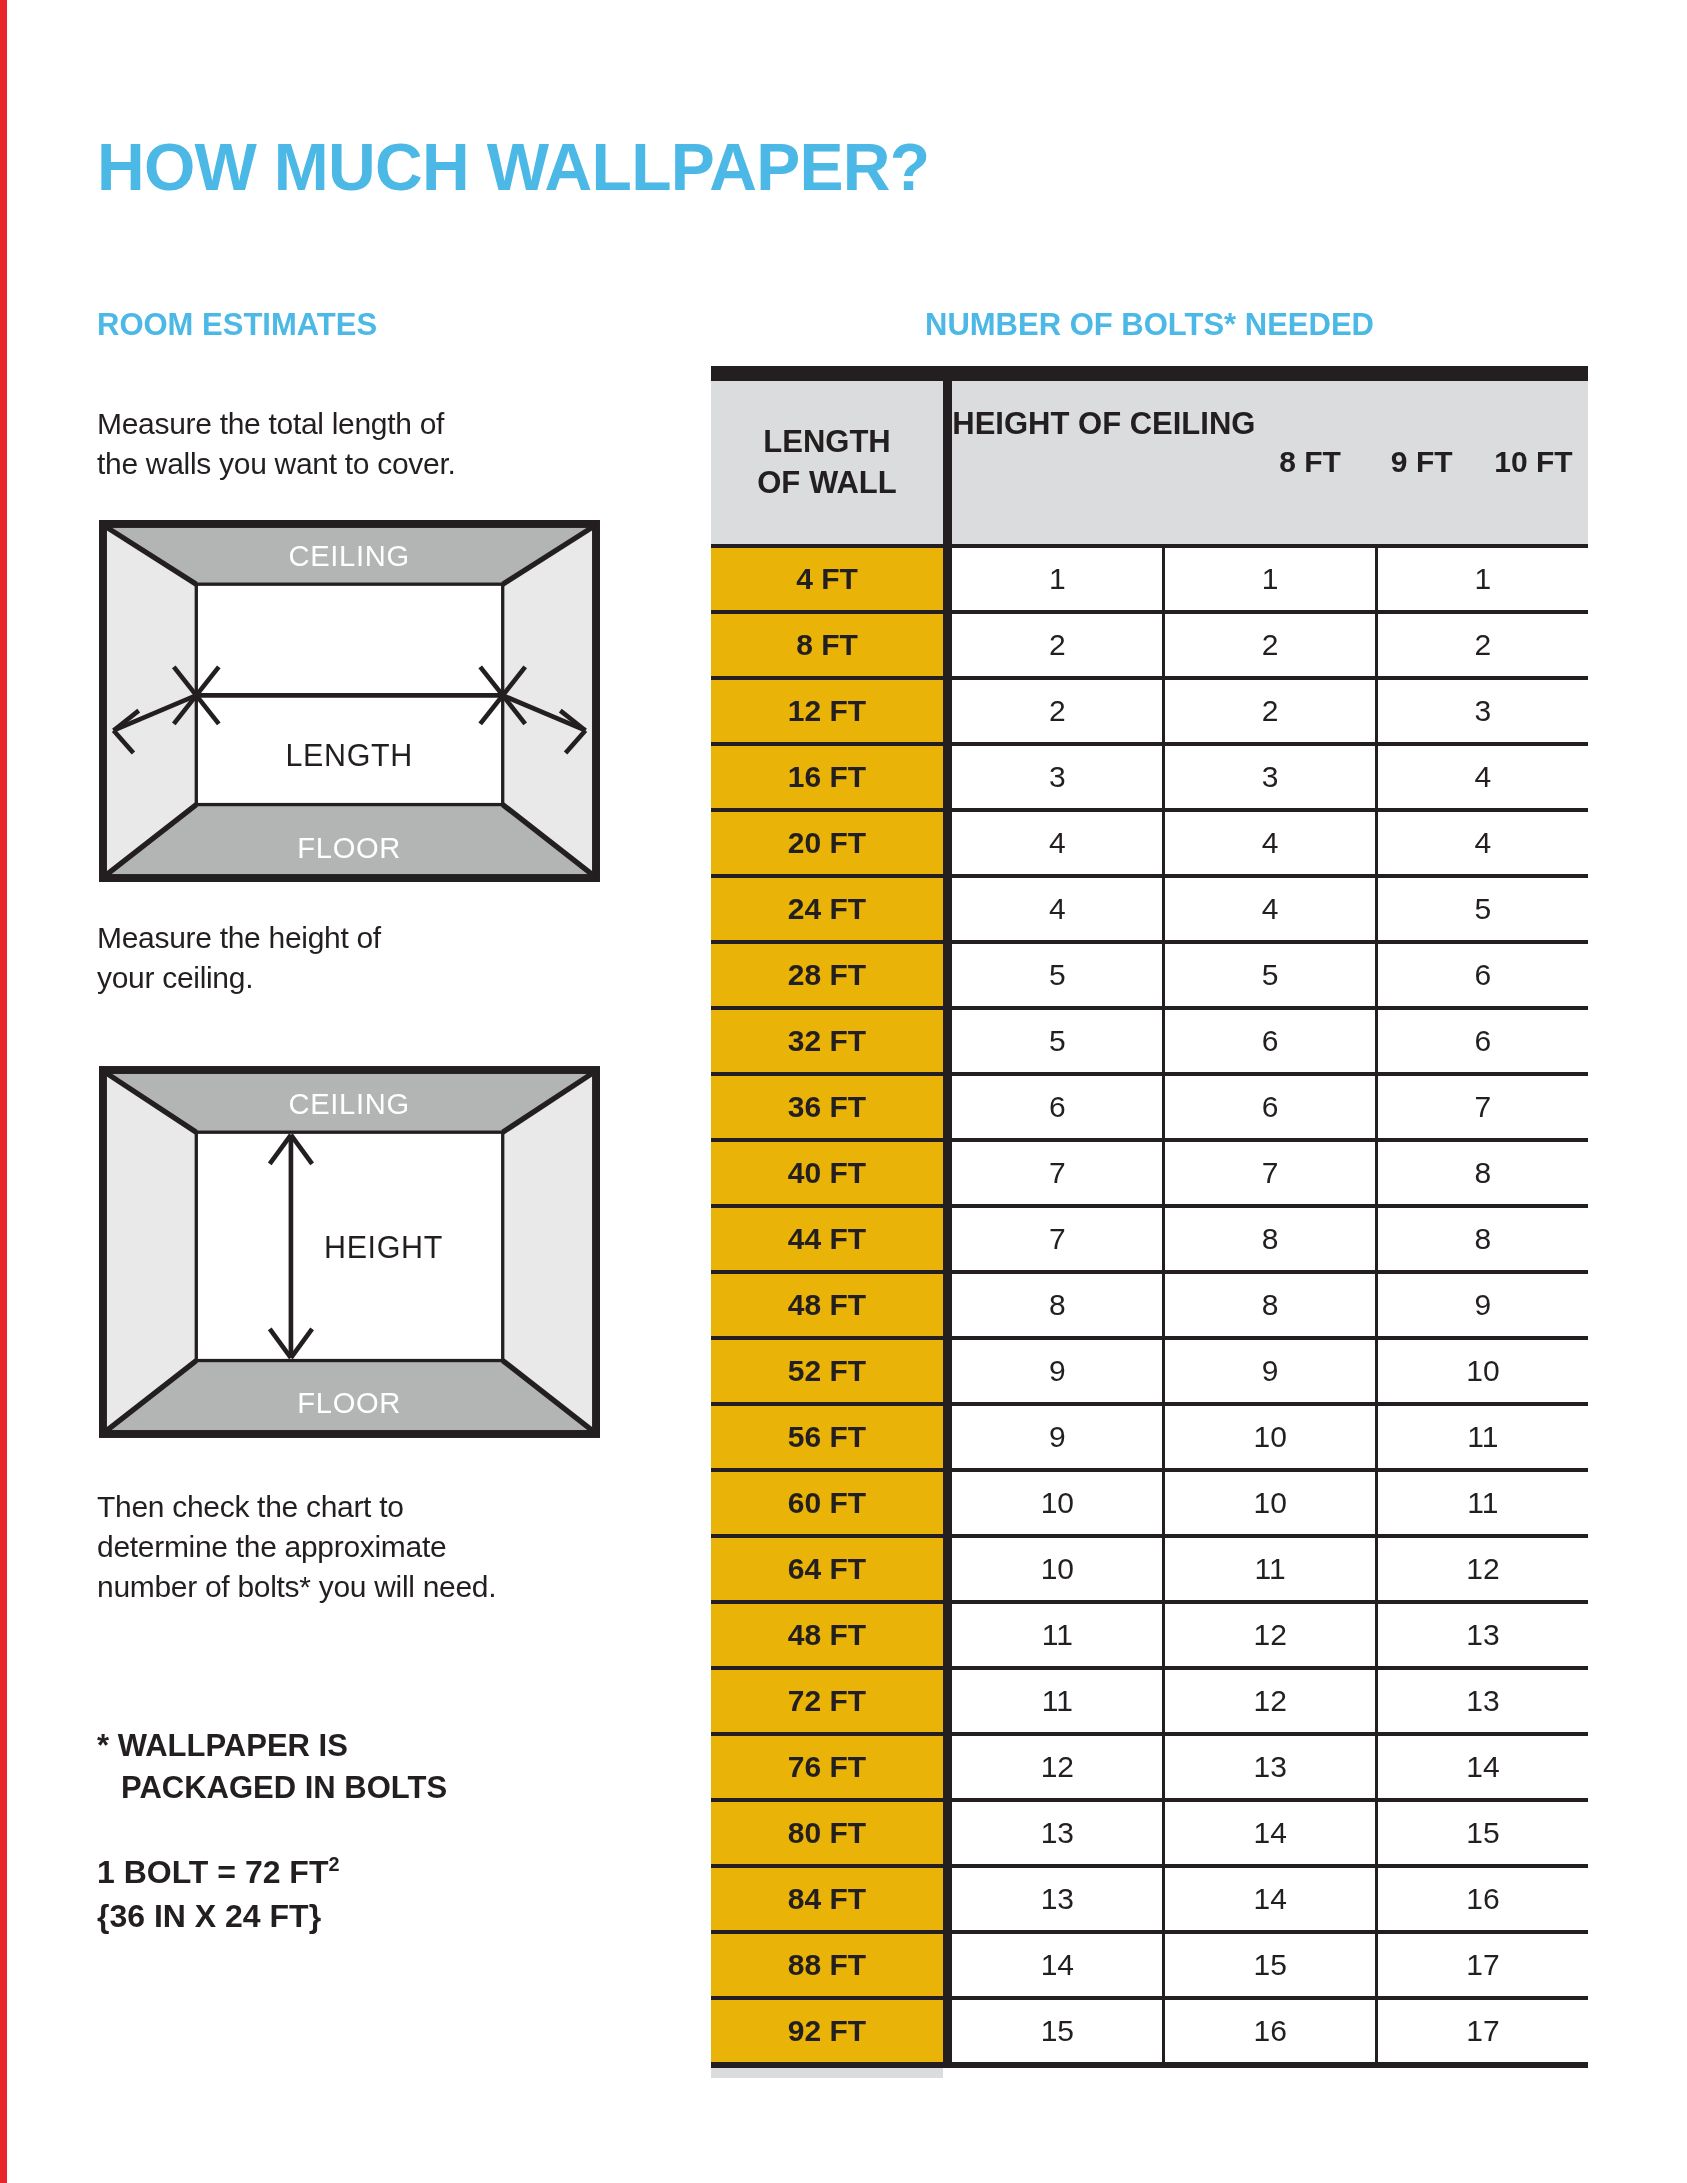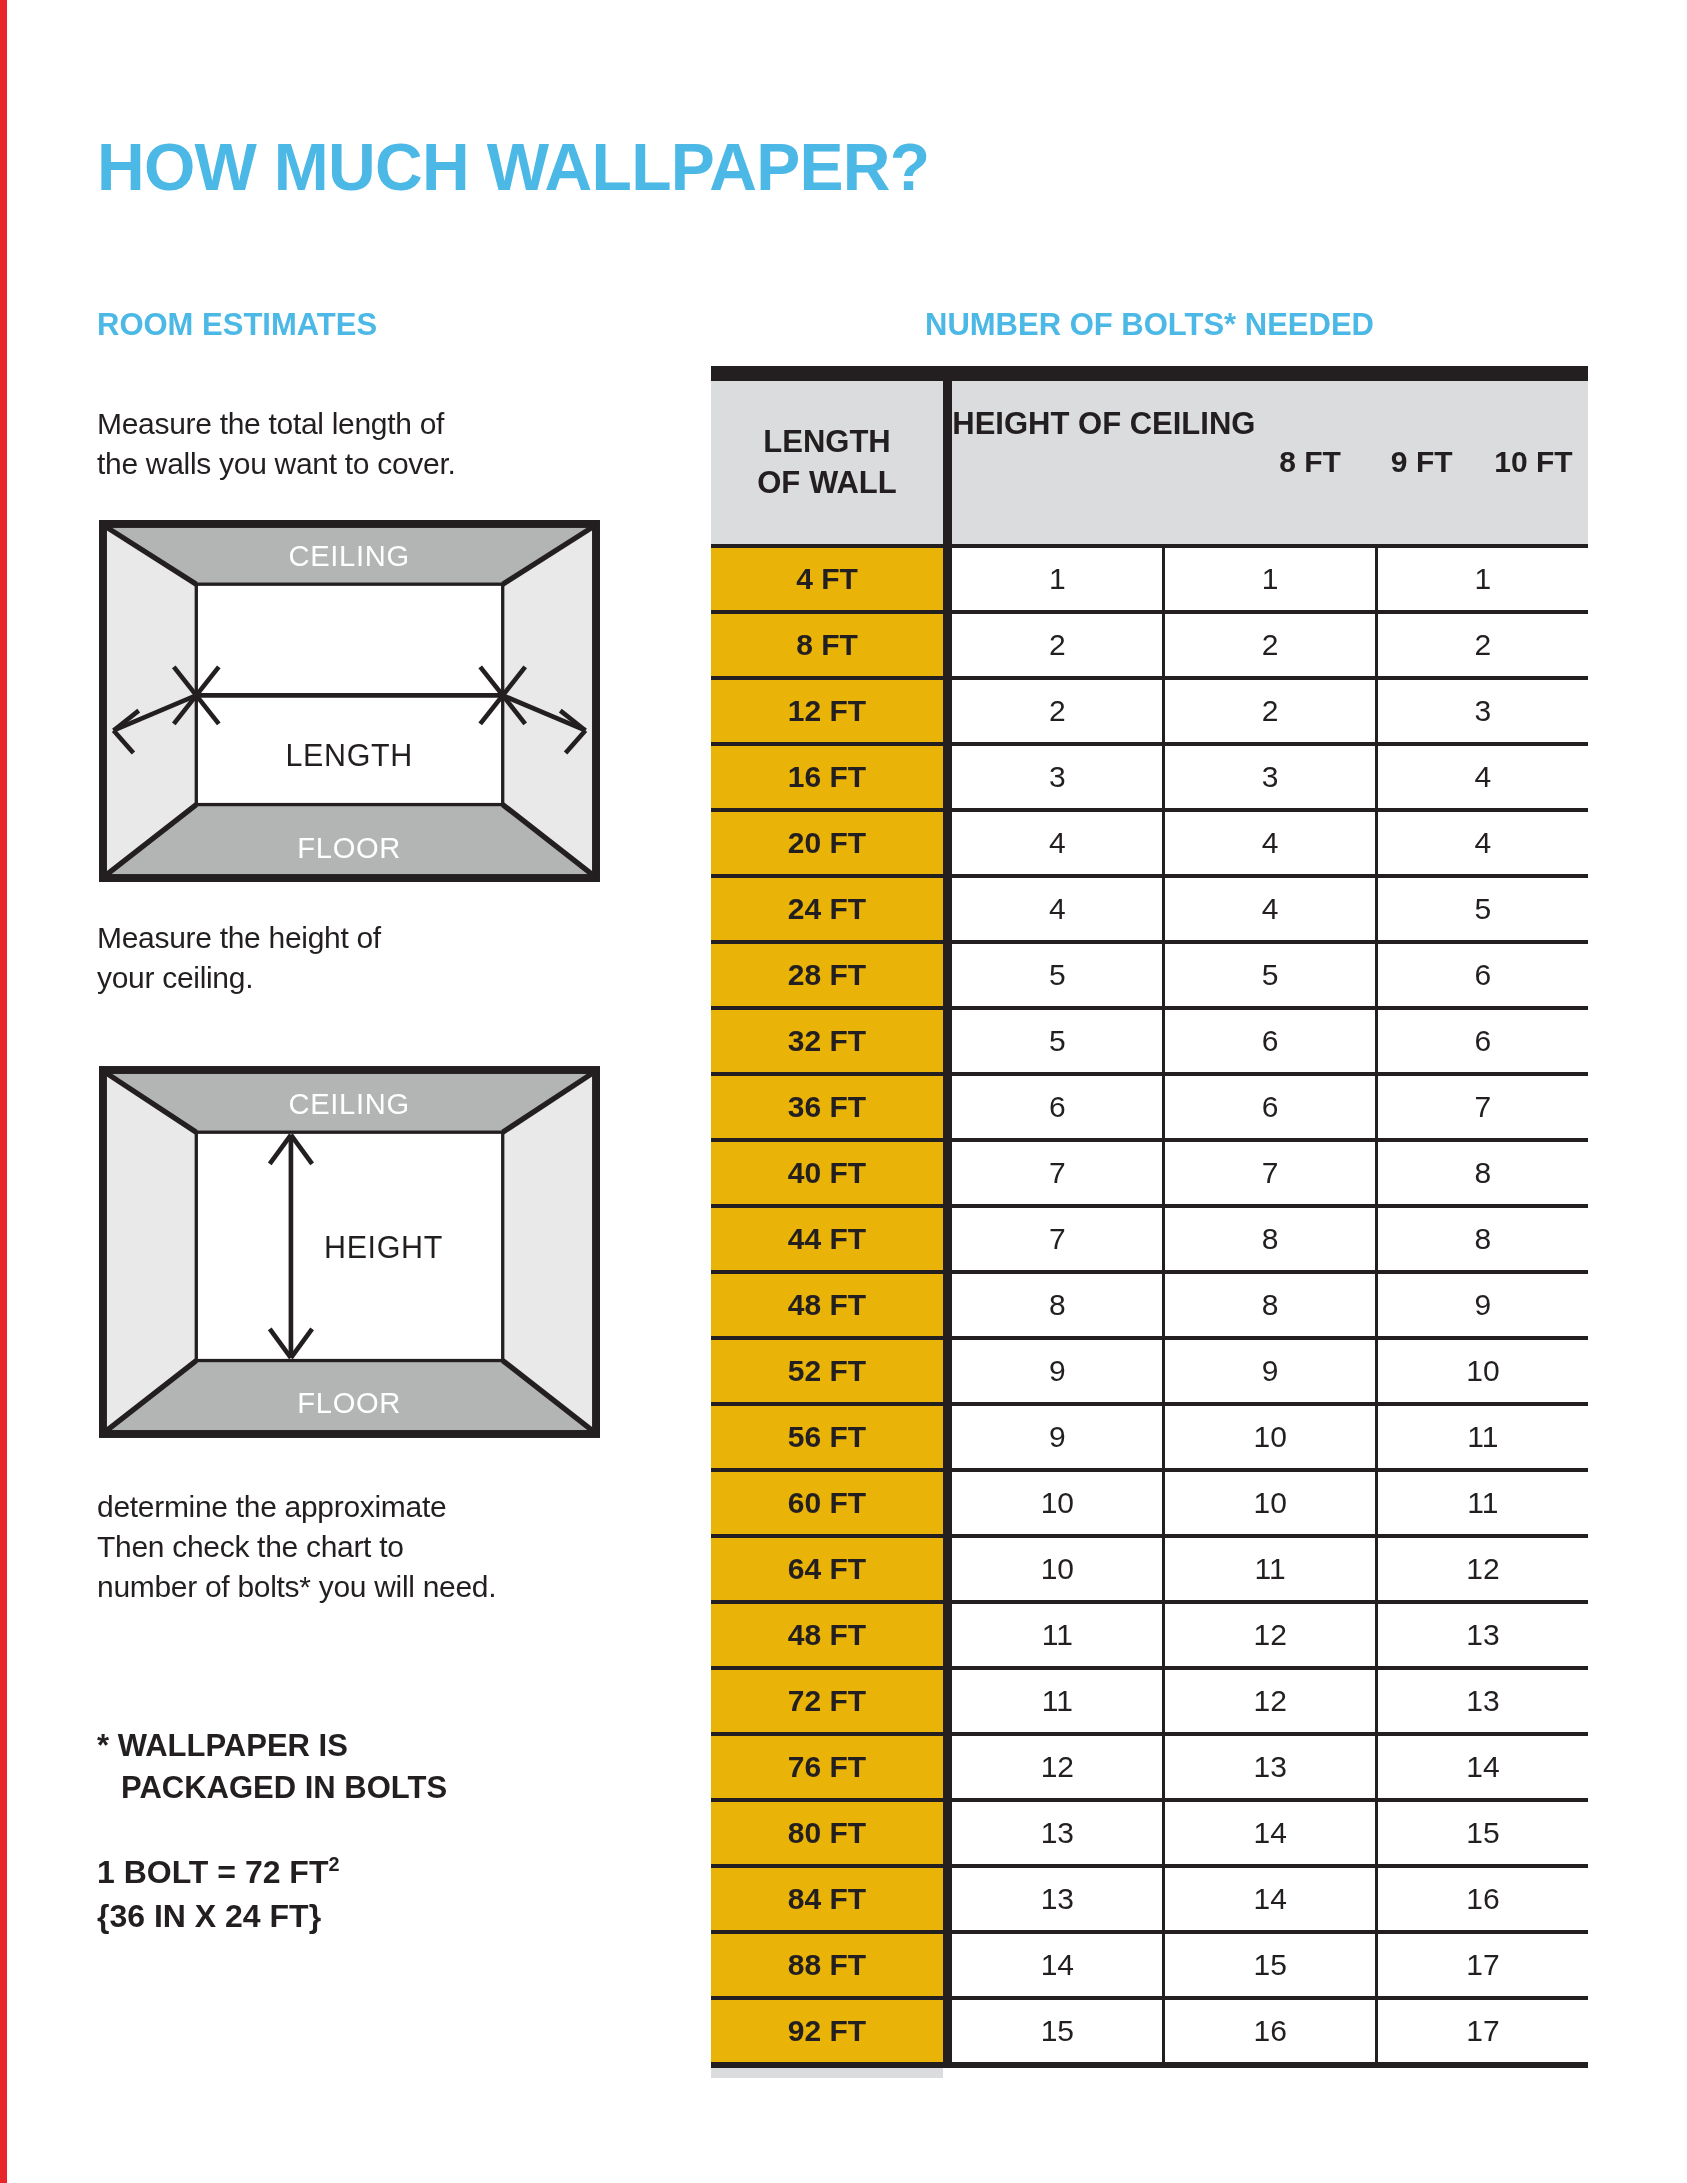--- a/index.html
+++ b/index.html
@@ -117,22 +117,22 @@
     <line x1="290" y1="104" x2="322" y2="148"></line>
     <line x1="290" y1="441" x2="258" y2="397"></line>
     <line x1="290" y1="441" x2="322" y2="397"></line>
   </g>
   <text class="wall-label" x="378" y="72" text-anchor="middle">CEILING</text>
   <text class="wall-label" x="378" y="524" text-anchor="middle">FLOOR</text>
   <text class="dim-label" x="340" y="290">HEIGHT</text>
 </svg>
 
 <div class="abs para p3">
+  <div>Then check the chart to</div>
   <div>determine the approximate</div>
-  <div>Then check the chart to</div>
   <div>number of bolts* you will need.</div>
 </div>
 
 <div class="abs footnote">
   <div>* WALLPAPER IS</div>
   <div class="ind">PACKAGED IN BOLTS</div>
 </div>
 
 <div class="abs bolteq">
   <div><span>1 BOLT = 72 FT</span><sup>2</sup></div>

